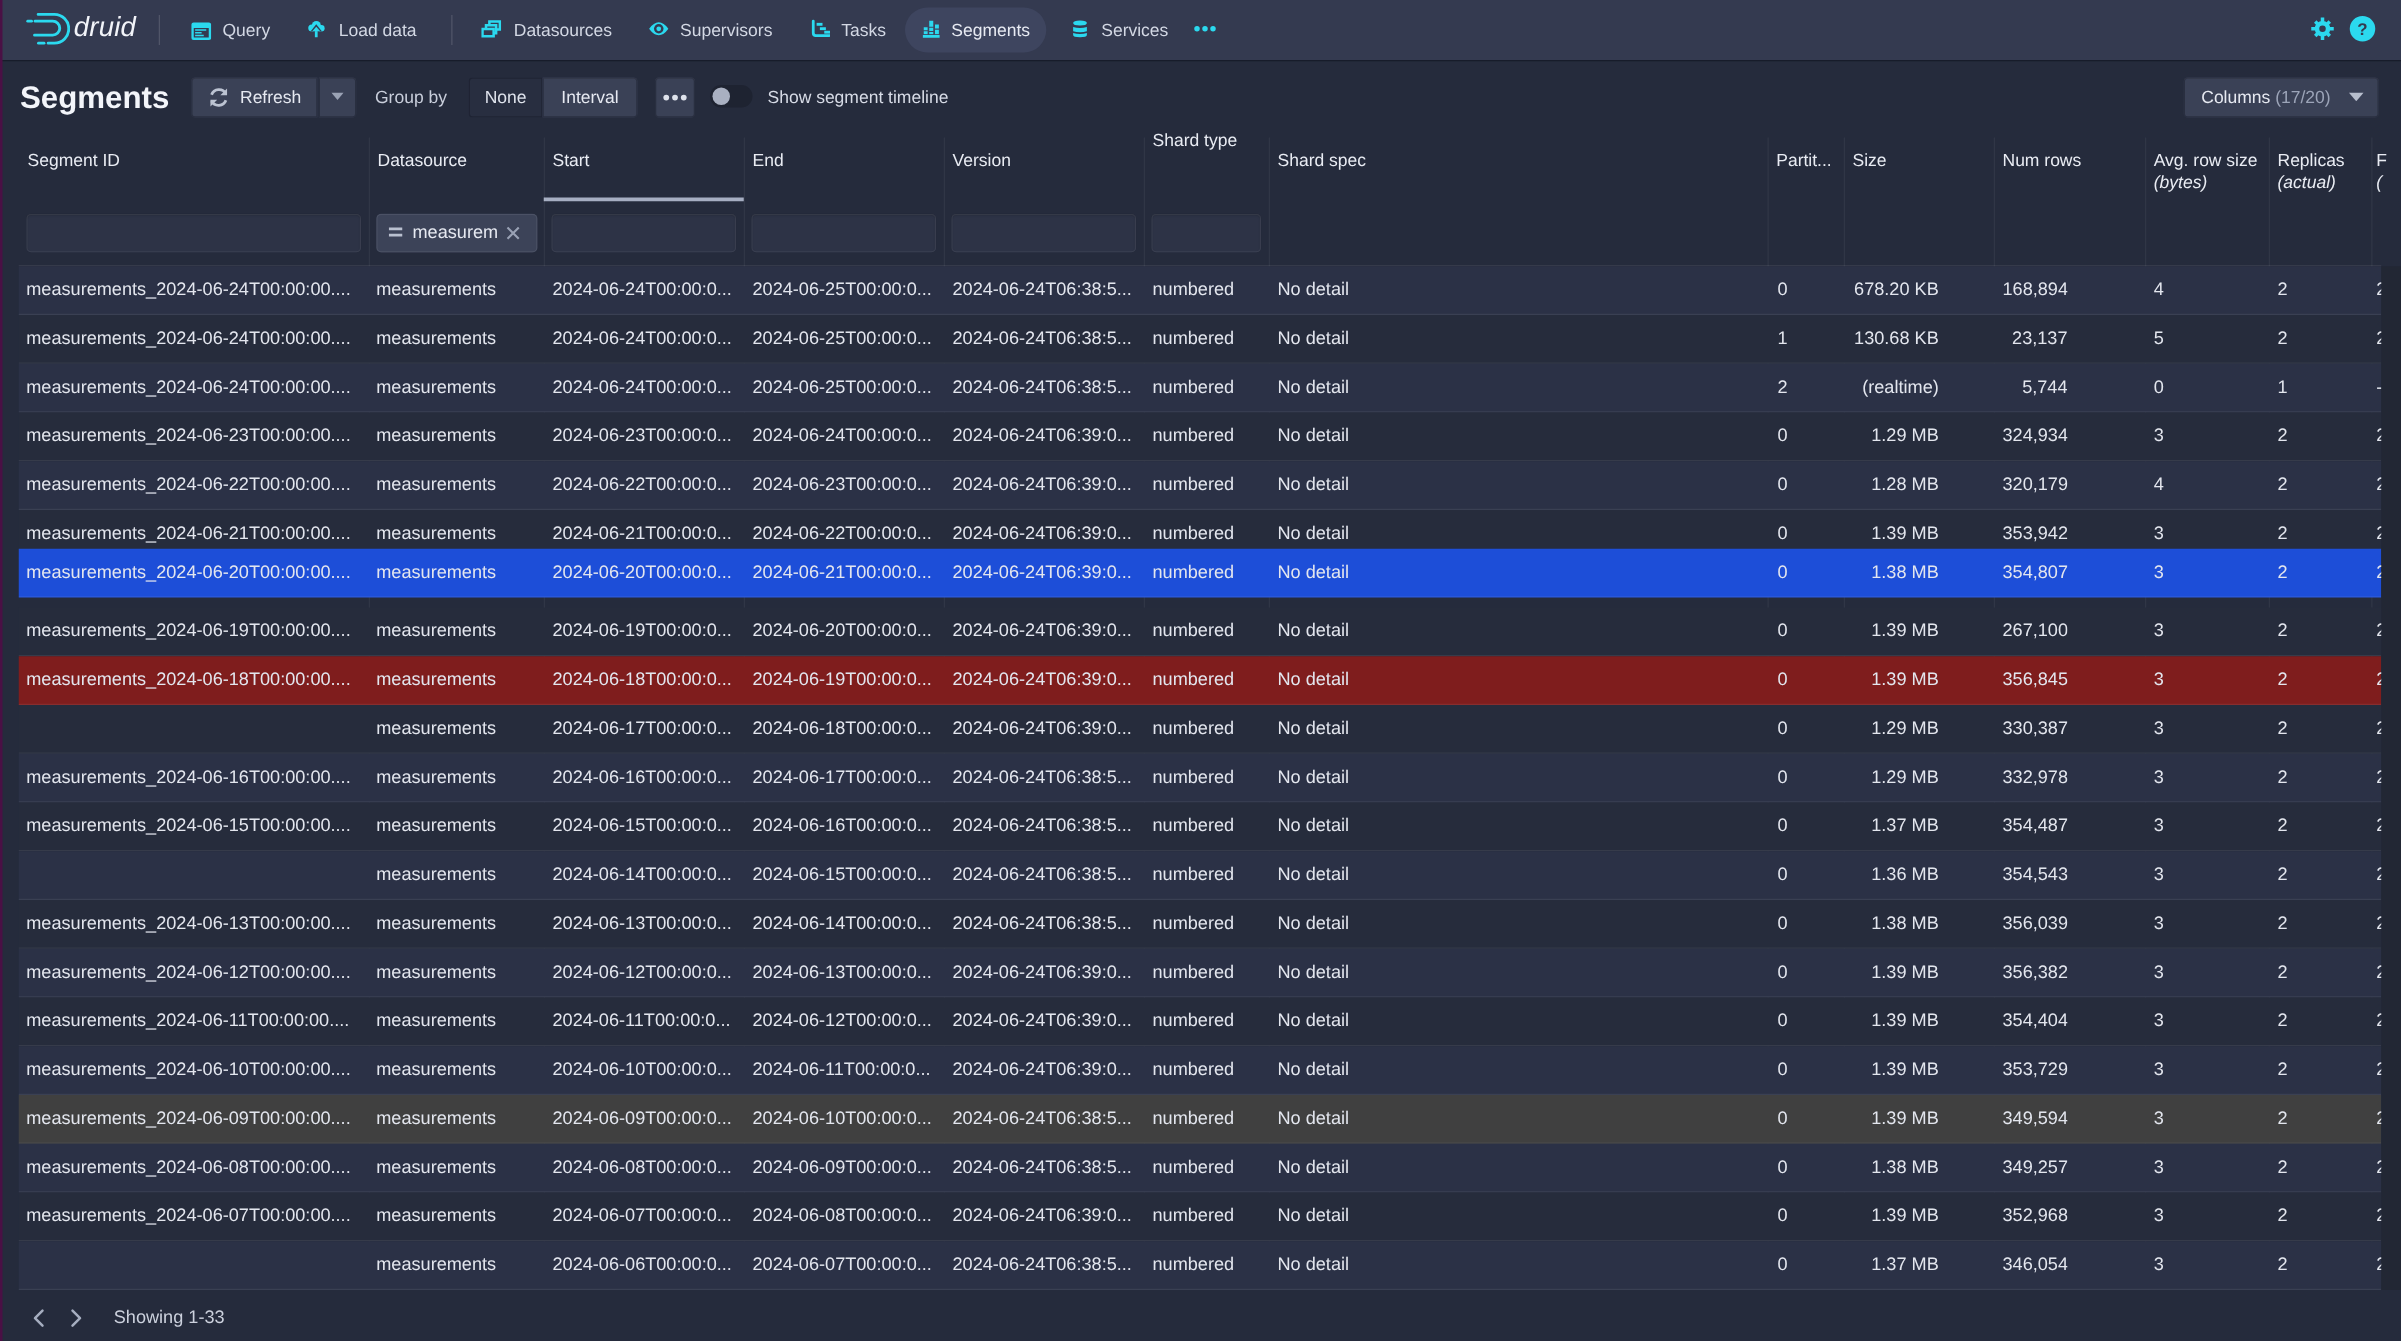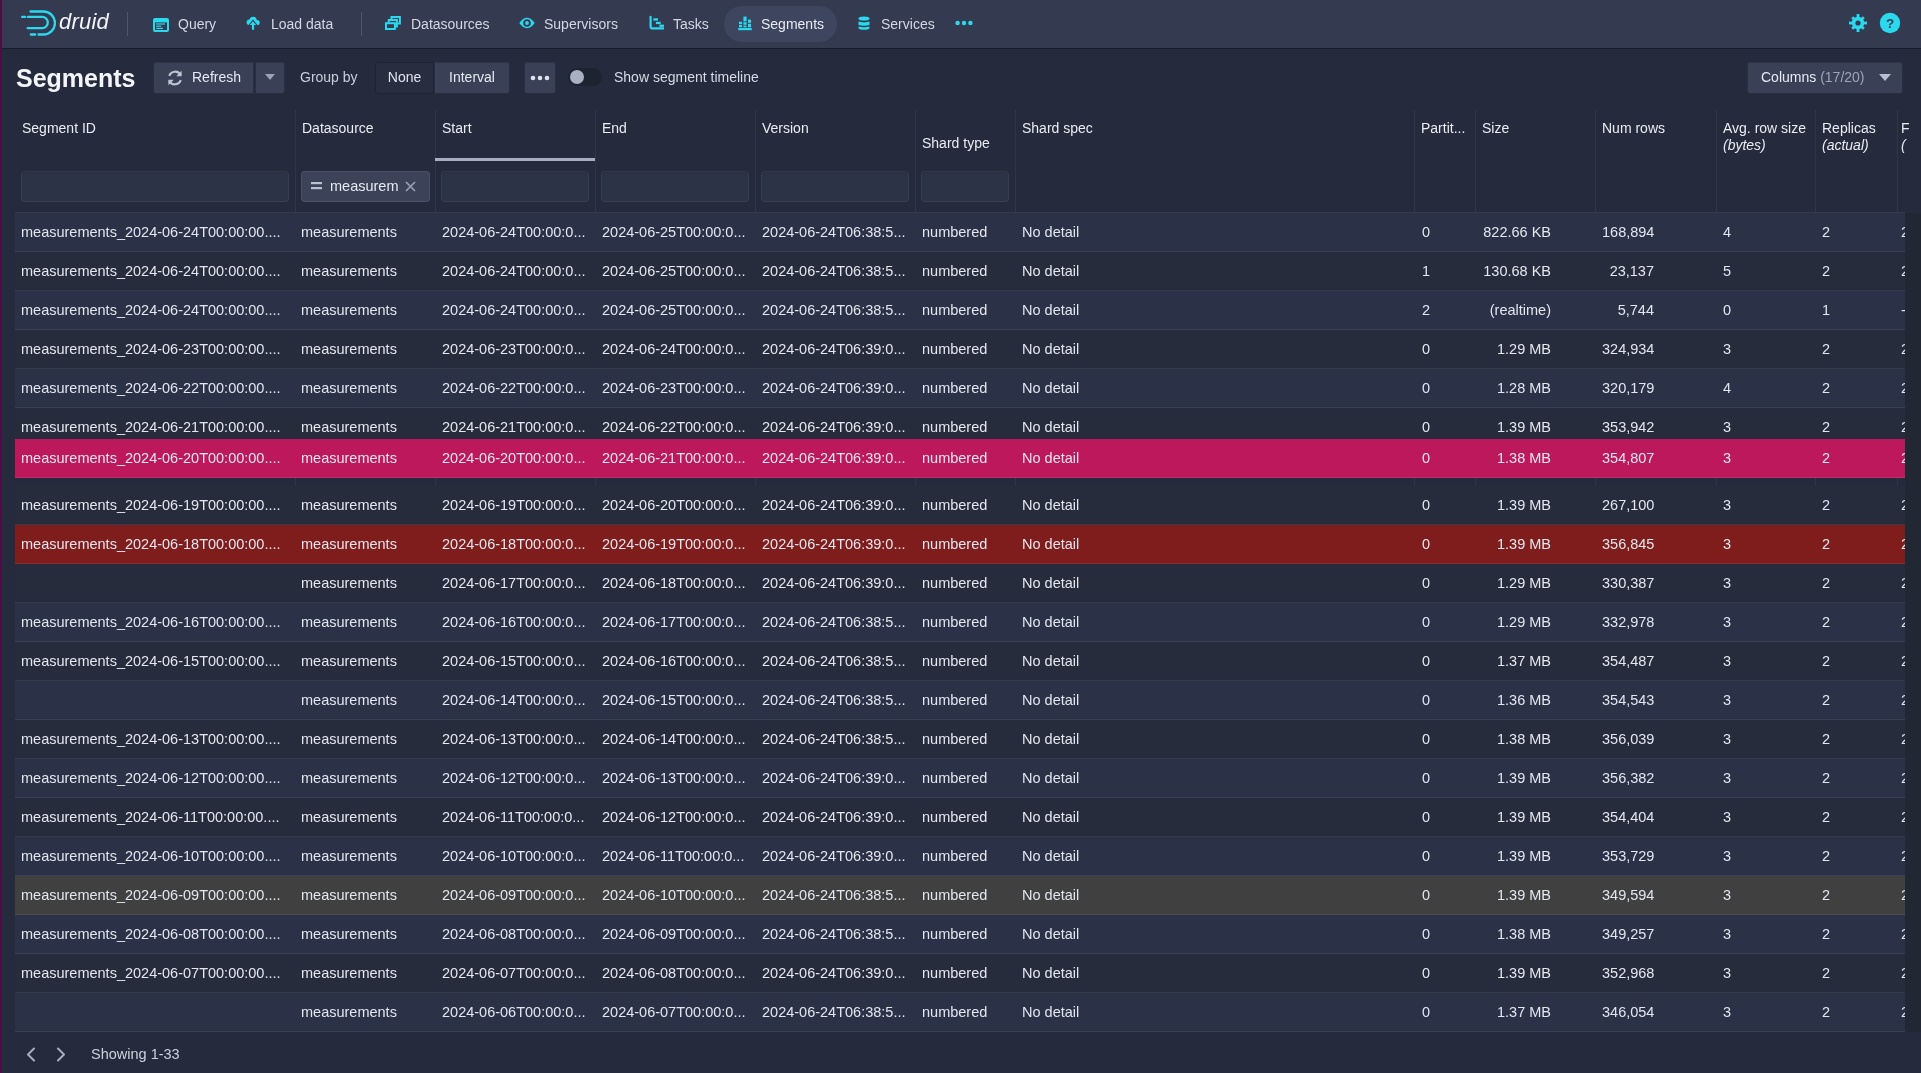--- a/index.html
+++ b/index.html
@@ -152,21 +152,21 @@
 <div class="btn" style="left:1747px;width:156px"></div>
 <div class="abs" style="left:1761px;top:62px;height:31px;line-height:31px;font-size:14px;color:#e6e9f1">Columns <span style="color:#9ca4b8">(17/20)</span></div>
 <svg class="abs" style="left:1879px;top:74px" width="12" height="7" viewBox="0 0 12 7">
     <path d="M0 0 H12 L6 7 Z" fill="#b7becd"></path>
   </svg>
 <div class="hdrtxt" style="left:22px;top:120px">Segment ID</div>
 <div class="hdrtxt" style="left:302px;top:120px">Datasource</div>
 <div class="hdrtxt" style="left:442px;top:120px">Start</div>
 <div class="hdrtxt" style="left:602px;top:120px">End</div>
 <div class="hdrtxt" style="left:762px;top:120px">Version</div>
-<div class="hdrtxt" style="left:922px;top:135px">Shard type</div>
+<div class="hdrtxt" style="left:922px;top:104px">Shard type</div>
 <div class="hdrtxt" style="left:1022px;top:120px">Shard spec</div>
 <div class="hdrtxt" style="left:1421px;top:120px">Partit...</div>
 <div class="hdrtxt" style="left:1482px;top:120px">Size</div>
 <div class="hdrtxt" style="left:1602px;top:120px">Num rows</div>
 <div class="hdrtxt" style="left:1723px;top:120px">Avg. row size<br><i>(bytes)</i></div>
 <div class="hdrtxt" style="left:1822px;top:120px">Replicas<br><i>(actual)</i></div>
 <div class="hdrtxt" style="left:1901px;top:120px">F<br><i>(</i></div>
 <div class="abs" style="left:435px;top:158px;width:160px;height:3px;background:#a6aec2"></div>
 <div class="vline" style="left:295px"></div>
 <div class="vline" style="left:435px"></div>
@@ -199,21 +199,21 @@
 <div class="abs" style="left:15px;top:212px;width:1890px;height:1px;background:rgba(255,255,255,.075)"></div>
 <div class="row" style="top:213px;background:#2b3146">
     <div class="cell" style="left:6px;width:282px">measurements_2024-06-24T00:00:00....</div>
     <div class="cell" style="left:286px;width:130px">measurements</div>
     <div class="cell" style="left:427px;width:150px">2024-06-24T00:00:0...</div>
     <div class="cell" style="left:587px;width:150px">2024-06-25T00:00:0...</div>
     <div class="cell" style="left:747px;width:150px">2024-06-24T06:38:5...</div>
     <div class="cell" style="left:907px;width:95px">numbered</div>
     <div class="cell" style="left:1007px;width:390px">No detail</div>
     <div class="cell" style="left:1407px;width:40px">0</div>
-    <div class="cell num" style="left:1468px;width:68px">822.66 KB</div>
+    <div class="cell num" style="left:1468px;width:68px">678.20 KB</div>
     <div class="cell num" style="left:1587px;width:52px">168,894</div>
     <div class="cell" style="left:1708px;width:40px">4</div>
     <div class="cell" style="left:1807px;width:40px">2</div>
     <div class="cell" style="left:1886px;width:6px">2</div>
   </div>
 <div class="row" style="top:252px;background:#262c3c">
     <div class="cell" style="left:6px;width:282px">measurements_2024-06-24T00:00:00....</div>
     <div class="cell" style="left:286px;width:130px">measurements</div>
     <div class="cell" style="left:427px;width:150px">2024-06-24T00:00:0...</div>
     <div class="cell" style="left:587px;width:150px">2024-06-25T00:00:0...</div>
@@ -280,21 +280,21 @@
     <div class="cell" style="left:747px;width:150px">2024-06-24T06:39:0...</div>
     <div class="cell" style="left:907px;width:95px">numbered</div>
     <div class="cell" style="left:1007px;width:390px">No detail</div>
     <div class="cell" style="left:1407px;width:40px">0</div>
     <div class="cell num" style="left:1468px;width:68px">1.39 MB</div>
     <div class="cell num" style="left:1587px;width:52px">353,942</div>
     <div class="cell" style="left:1708px;width:40px">3</div>
     <div class="cell" style="left:1807px;width:40px">2</div>
     <div class="cell" style="left:1886px;width:6px">2</div>
   </div>
-<div class="row" style="top:439px;background:#be185d">
+<div class="row" style="top:439px;background:#1d4ed8">
     <div class="cell" style="left:6px;width:282px">measurements_2024-06-20T00:00:00....</div>
     <div class="cell" style="left:286px;width:130px">measurements</div>
     <div class="cell" style="left:427px;width:150px">2024-06-20T00:00:0...</div>
     <div class="cell" style="left:587px;width:150px">2024-06-21T00:00:0...</div>
     <div class="cell" style="left:747px;width:150px">2024-06-24T06:39:0...</div>
     <div class="cell" style="left:907px;width:95px">numbered</div>
     <div class="cell" style="left:1007px;width:390px">No detail</div>
     <div class="cell" style="left:1407px;width:40px">0</div>
     <div class="cell num" style="left:1468px;width:68px">1.38 MB</div>
     <div class="cell num" style="left:1587px;width:52px">354,807</div>

